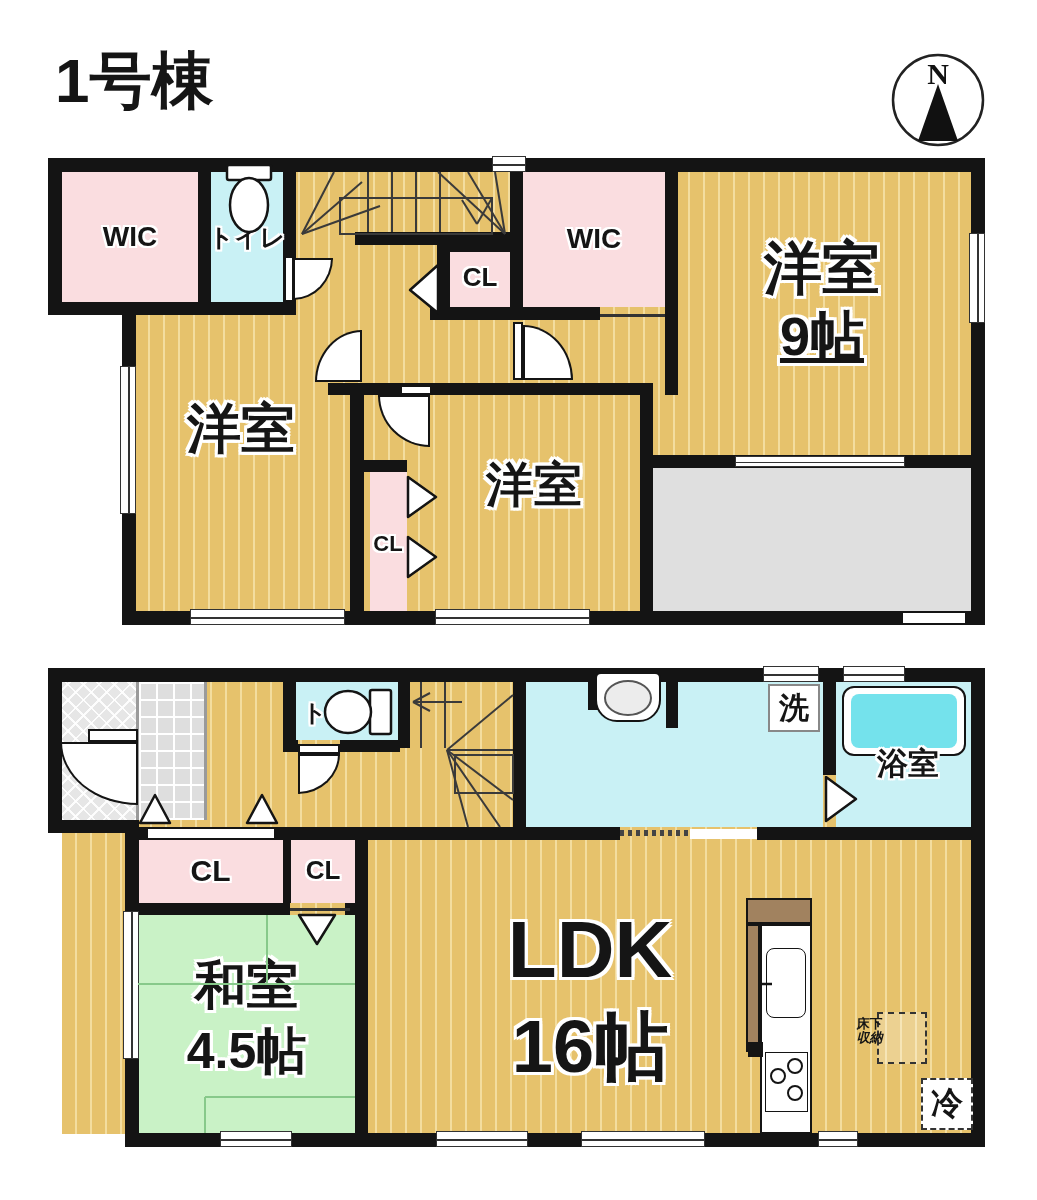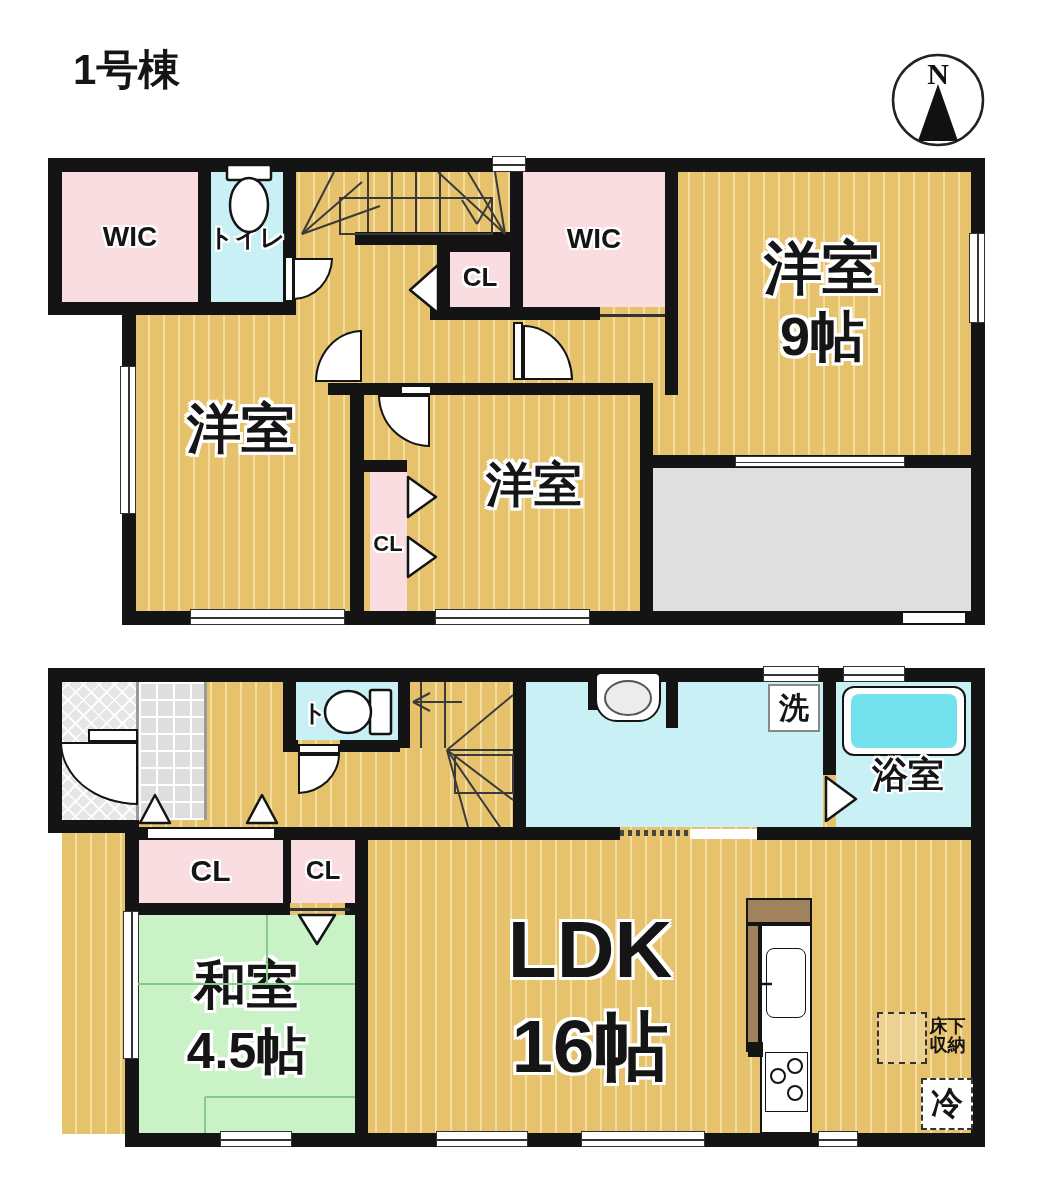--- a/index.html
+++ b/index.html
@@ -31,21 +31,21 @@
   .leaf{position:absolute;background:#fff;border:2px solid #141414;box-sizing:border-box;}
   .dash{position:absolute;border:2px dashed #333;box-sizing:border-box;background:rgba(255,255,255,0.25);}
   .fixt{position:absolute;background:#fff;border:2px solid #141414;box-sizing:border-box;}
   svg{position:absolute;left:0;top:0;}
 </style>
 </head>
 <body>
 
 <div id="plan">
 
-  <div class="lbl" style="left:73px;top:48px;font-size:42px;">1号棟</div>
+  <div class="lbl" style="left:55px;top:48px;font-size:62px;">1号棟</div>
 
   <div class="room wood" style="left:135px;top:172px;width:837px;height:440px;"></div>
 
   <div class="room pink" style="left:62px;top:172px;width:136px;height:130px;"></div>
   <div class="room cyan" style="left:211px;top:172px;width:72px;height:130px;"></div>
   <div class="room pink" style="left:450px;top:252px;width:60px;height:55px;"></div>
   <div class="room pink" style="left:523px;top:172px;width:142px;height:135px;"></div>
   <div class="room pink" style="left:370px;top:470px;width:37px;height:142px;"></div>
   <div class="room gray" style="left:653px;top:468px;width:319px;height:143px;"></div>
 
@@ -85,21 +85,21 @@
   <div class="leaf" style="left:513px;top:322px;width:10px;height:58px;"></div>
   <div class="door" style="left:523px;top:325px;width:50px;height:55px;border-radius:0 100% 0 0;"></div>
   <div class="leaf" style="left:400px;top:385px;width:32px;height:10px;"></div>
   <div class="door" style="left:378px;top:395px;width:52px;height:52px;border-radius:0 0 0 100%;"></div>
 
   <div class="lbl halo2" style="left:62px;top:222px;width:136px;font-size:28px;">WIC</div>
   <div class="lbl halo2" style="left:203px;top:224px;width:88px;font-size:25px;">トイレ</div>
   <div class="lbl halo2" style="left:450px;top:264px;width:60px;font-size:26px;">CL</div>
   <div class="lbl halo2" style="left:523px;top:224px;width:142px;font-size:28px;">WIC</div>
   <div class="lbl halo" style="left:672px;top:238px;width:300px;font-size:58px;">洋室</div>
-  <div class="lbl halo" style="left:672px;top:308px;width:300px;font-size:54px;">9帖</div>
+  <div class="lbl halo" style="left:672px;top:308px;width:300px;font-size:54px;text-decoration:underline;">9帖</div>
   <div class="lbl halo" style="left:128px;top:400px;width:226px;font-size:54px;">洋室</div>
   <div class="lbl halo" style="left:420px;top:460px;width:228px;font-size:48px;">洋室</div>
   <div class="lbl halo2" style="left:364px;top:532px;width:48px;font-size:22px;">CL</div>
 
   <div class="room wood" style="left:62px;top:682px;width:910px;height:452px;"></div>
 
   <div class="room porch" style="left:62px;top:682px;width:74px;height:138px;"></div>
   <div class="room tile" style="left:139px;top:682px;width:66px;height:138px;"></div>
   <div class="room cyan" style="left:296px;top:682px;width:102px;height:58px;"></div>
   <div class="room cyan" style="left:526px;top:682px;width:297px;height:145px;"></div>
@@ -161,30 +161,30 @@
 
   <div class="fixt" style="left:768px;top:684px;width:52px;height:48px;border:2px solid #888;"></div>
 
   <div class="fixt" style="left:842px;top:686px;width:124px;height:70px;border-radius:12px;"></div>
   <div class="room" style="left:851px;top:694px;width:106px;height:54px;background:#74e2ec;border-radius:8px;"></div>
 
   <div class="fixt" style="left:595px;top:672px;width:66px;height:50px;border-radius:6px 6px 22px 22px;"></div>
 
   <div class="lbl halo2" style="left:296px;top:700px;width:86px;font-size:24px;">トイレ</div>
   <div class="lbl" style="left:768px;top:692px;width:52px;font-size:30px;">洗</div>
-  <div class="lbl halo2" style="left:845px;top:748px;width:126px;font-size:36px;margin-top:8px;">浴室</div>
+  <div class="lbl halo2" style="left:845px;top:748px;width:126px;font-size:31px;">浴室</div>
   <div class="lbl halo2" style="left:138px;top:855px;width:145px;font-size:30px;">CL</div>
   <div class="lbl halo2" style="left:291px;top:857px;width:64px;font-size:26px;">CL</div>
   <div class="lbl halo" style="left:138px;top:958px;width:217px;font-size:52px;">和室</div>
   <div class="lbl halo" style="left:138px;top:1025px;width:217px;font-size:50px;">4.5帖</div>
   <div class="lbl halo" style="left:400px;top:908px;width:380px;font-size:80px;">LDK</div>
   <div class="lbl halo" style="left:400px;top:1008px;width:380px;font-size:74px;">16帖</div>
-  <div class="lbl" style="left:911px;top:1017px;width:73px;font-size:18px;">
+  <div class="lbl" style="left:833px;top:1017px;width:73px;font-size:13px;">
     <span style="display:block;">床下</span>
-    <span style="display:block;">収納</span>
+    <span style="display:block;font-style:italic;">収納</span>
   </div>
   <div class="lbl" style="left:921px;top:1087px;width:52px;font-size:32px;">冷</div>
 
   <svg width="1037" height="1200" viewBox="0 0 1037 1200">
 
     <g>
       <circle cx="938" cy="100" r="45" fill="#fff" stroke="#222" stroke-width="2.5"></circle>
       <polygon points="938,84 918,141 958,141" fill="#111"></polygon>
       <text x="938" y="84" text-anchor="middle" font-size="30" font-weight="bold" fill="#111" font-family="Liberation Serif, DejaVu Serif, serif">N</text>
     </g>

